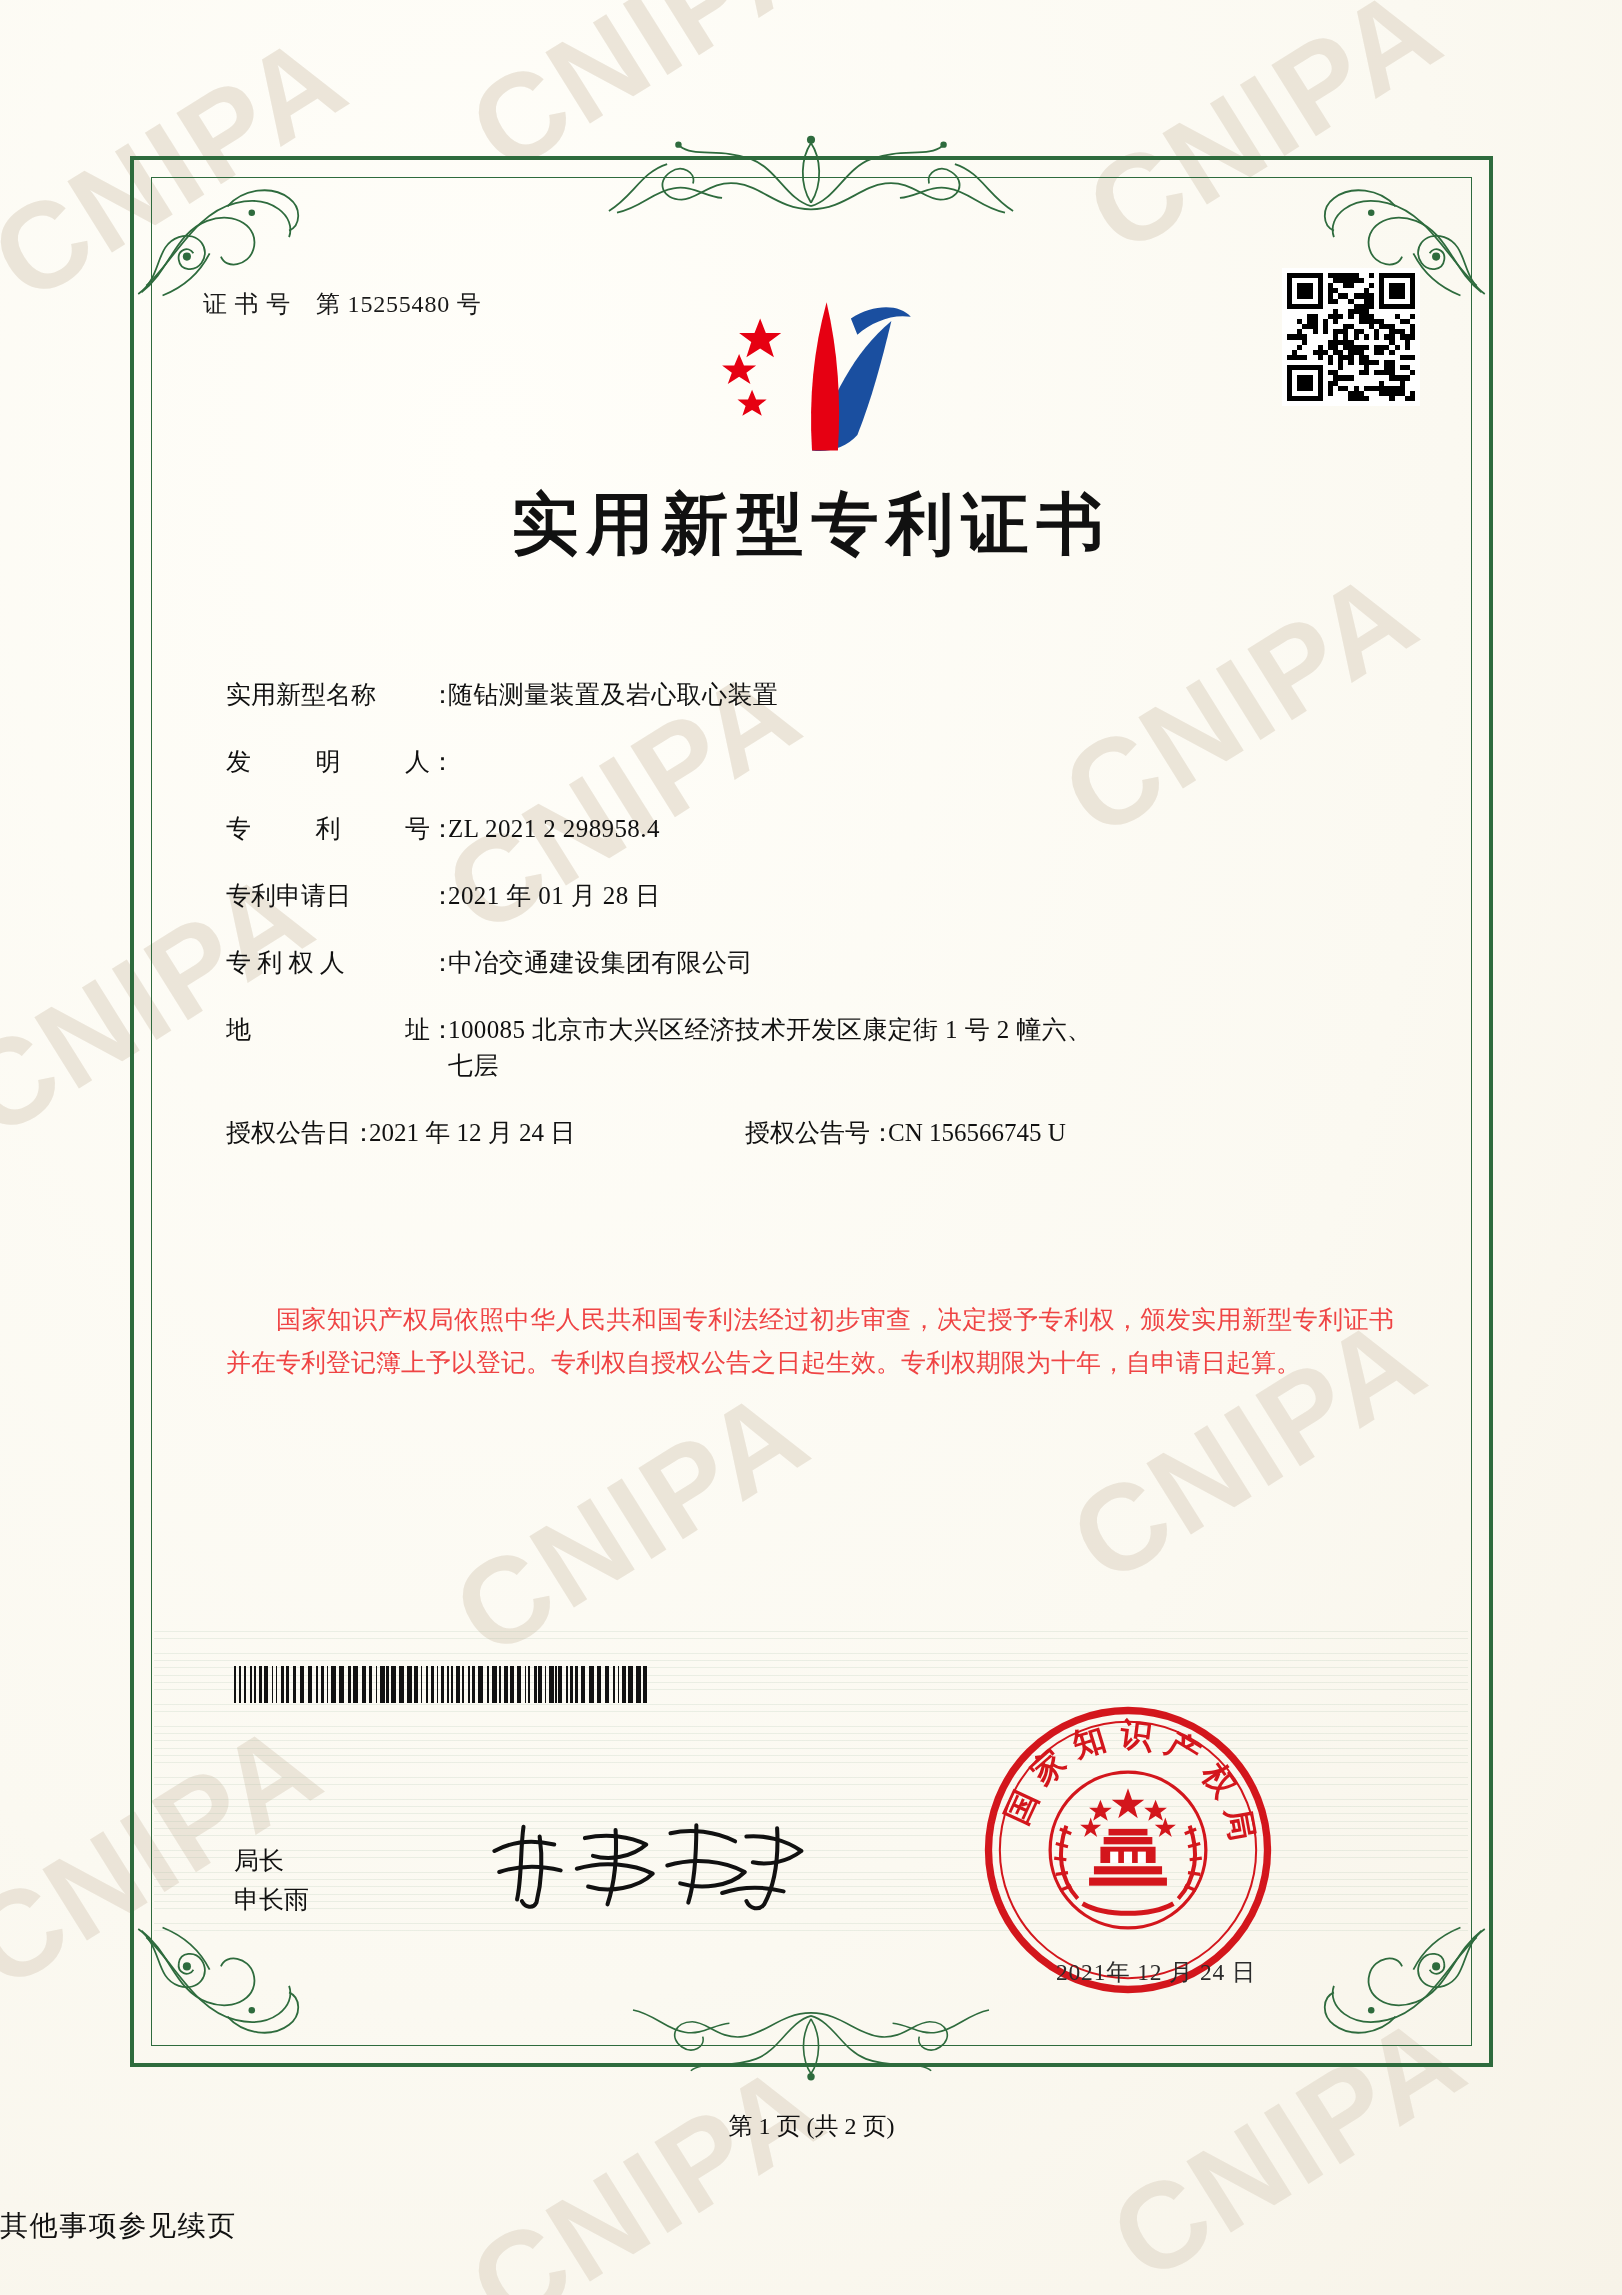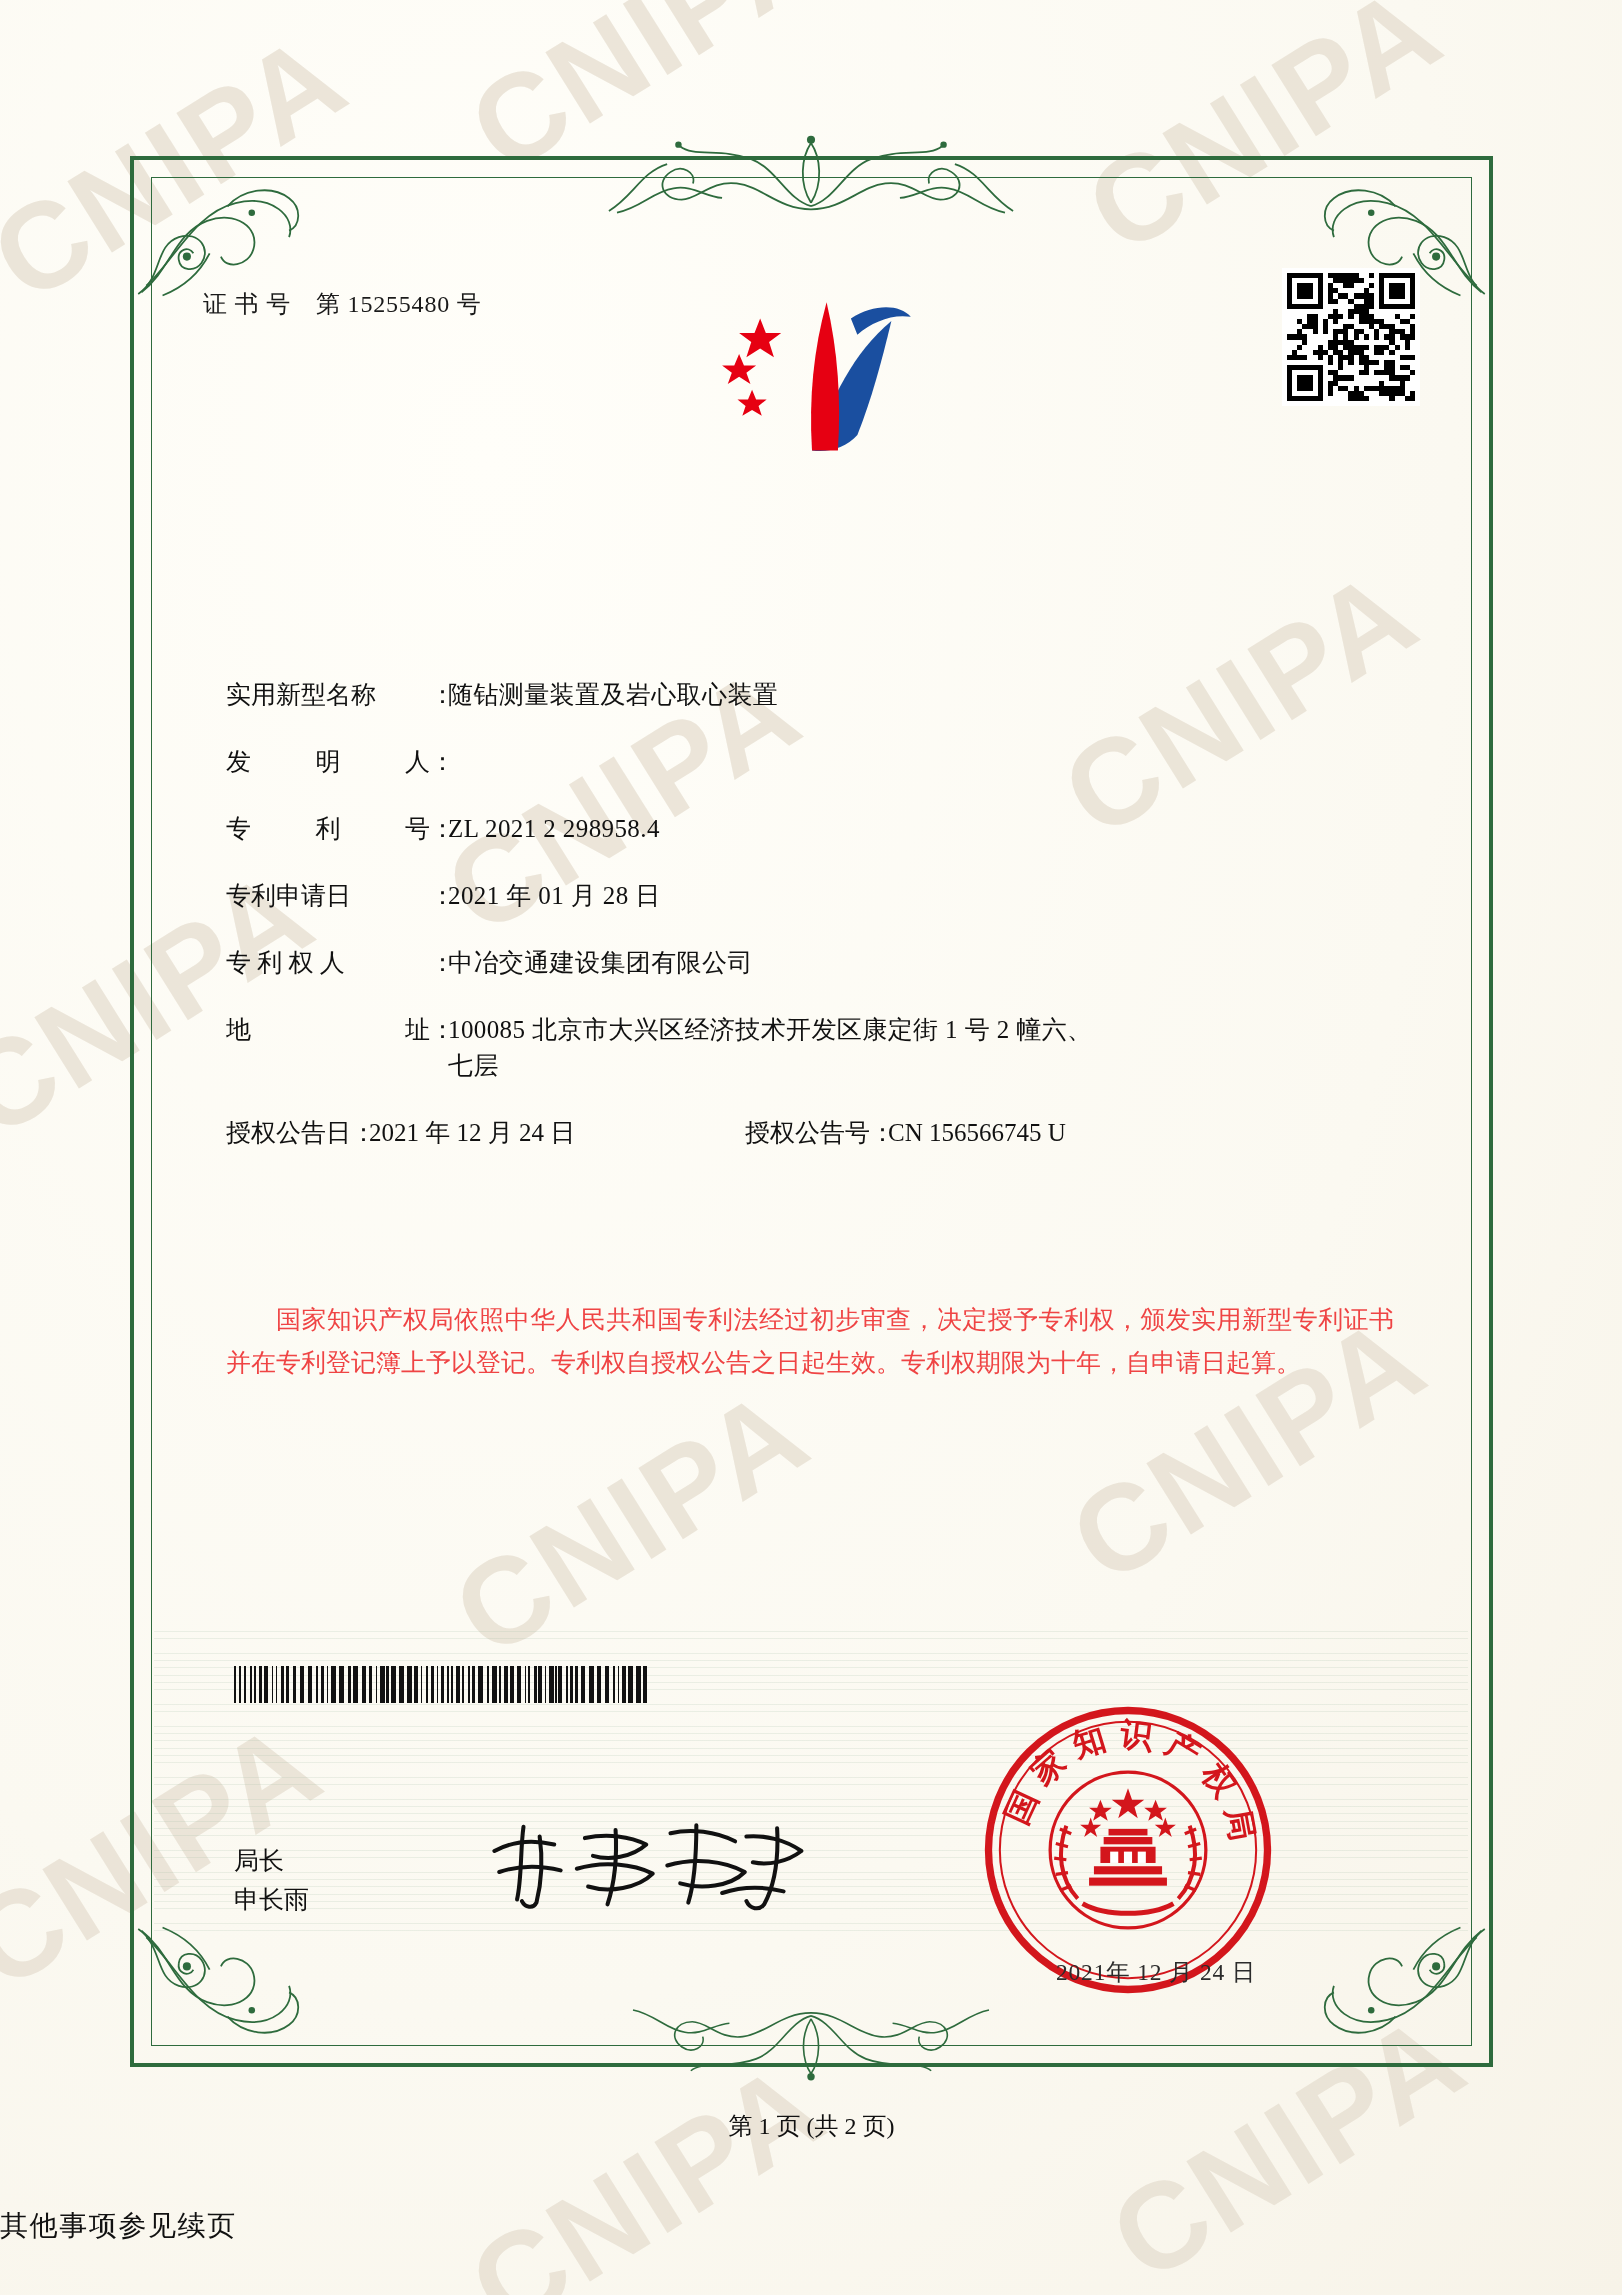--- a/index.html
+++ b/index.html
@@ -1021,20 +1021,21 @@
       <path d="M150 215 C 146 150, 152 90, 168 32 C 182 92, 186 152, 182 215 Z" fill="#e60012"></path>
 
       <g fill="#e60012">
         <polygon points="86,52 93,70 112,70 97,81 103,100 86,89 69,100 75,81 60,70 79,70"></polygon>
         <polygon points="60,96 66,110 81,110 69,119 74,133 60,124 46,133 51,119 39,110 54,110"></polygon>
         <polygon points="76,140 81,152 94,152 84,160 88,172 76,165 64,172 68,160 58,152 71,152"></polygon>
       </g>
     </svg>
   </div>
 
+  <div class="title">实用新型专利证书</div>
 
   <div class="fields">
 
     <div class="field-row">
       <div class="f-label">实用新型名称</div>
       <div class="f-colon">：</div>
       <div class="f-value">随钻测量装置及岩心取心装置</div>
     </div>
 
     <div class="field-row">

